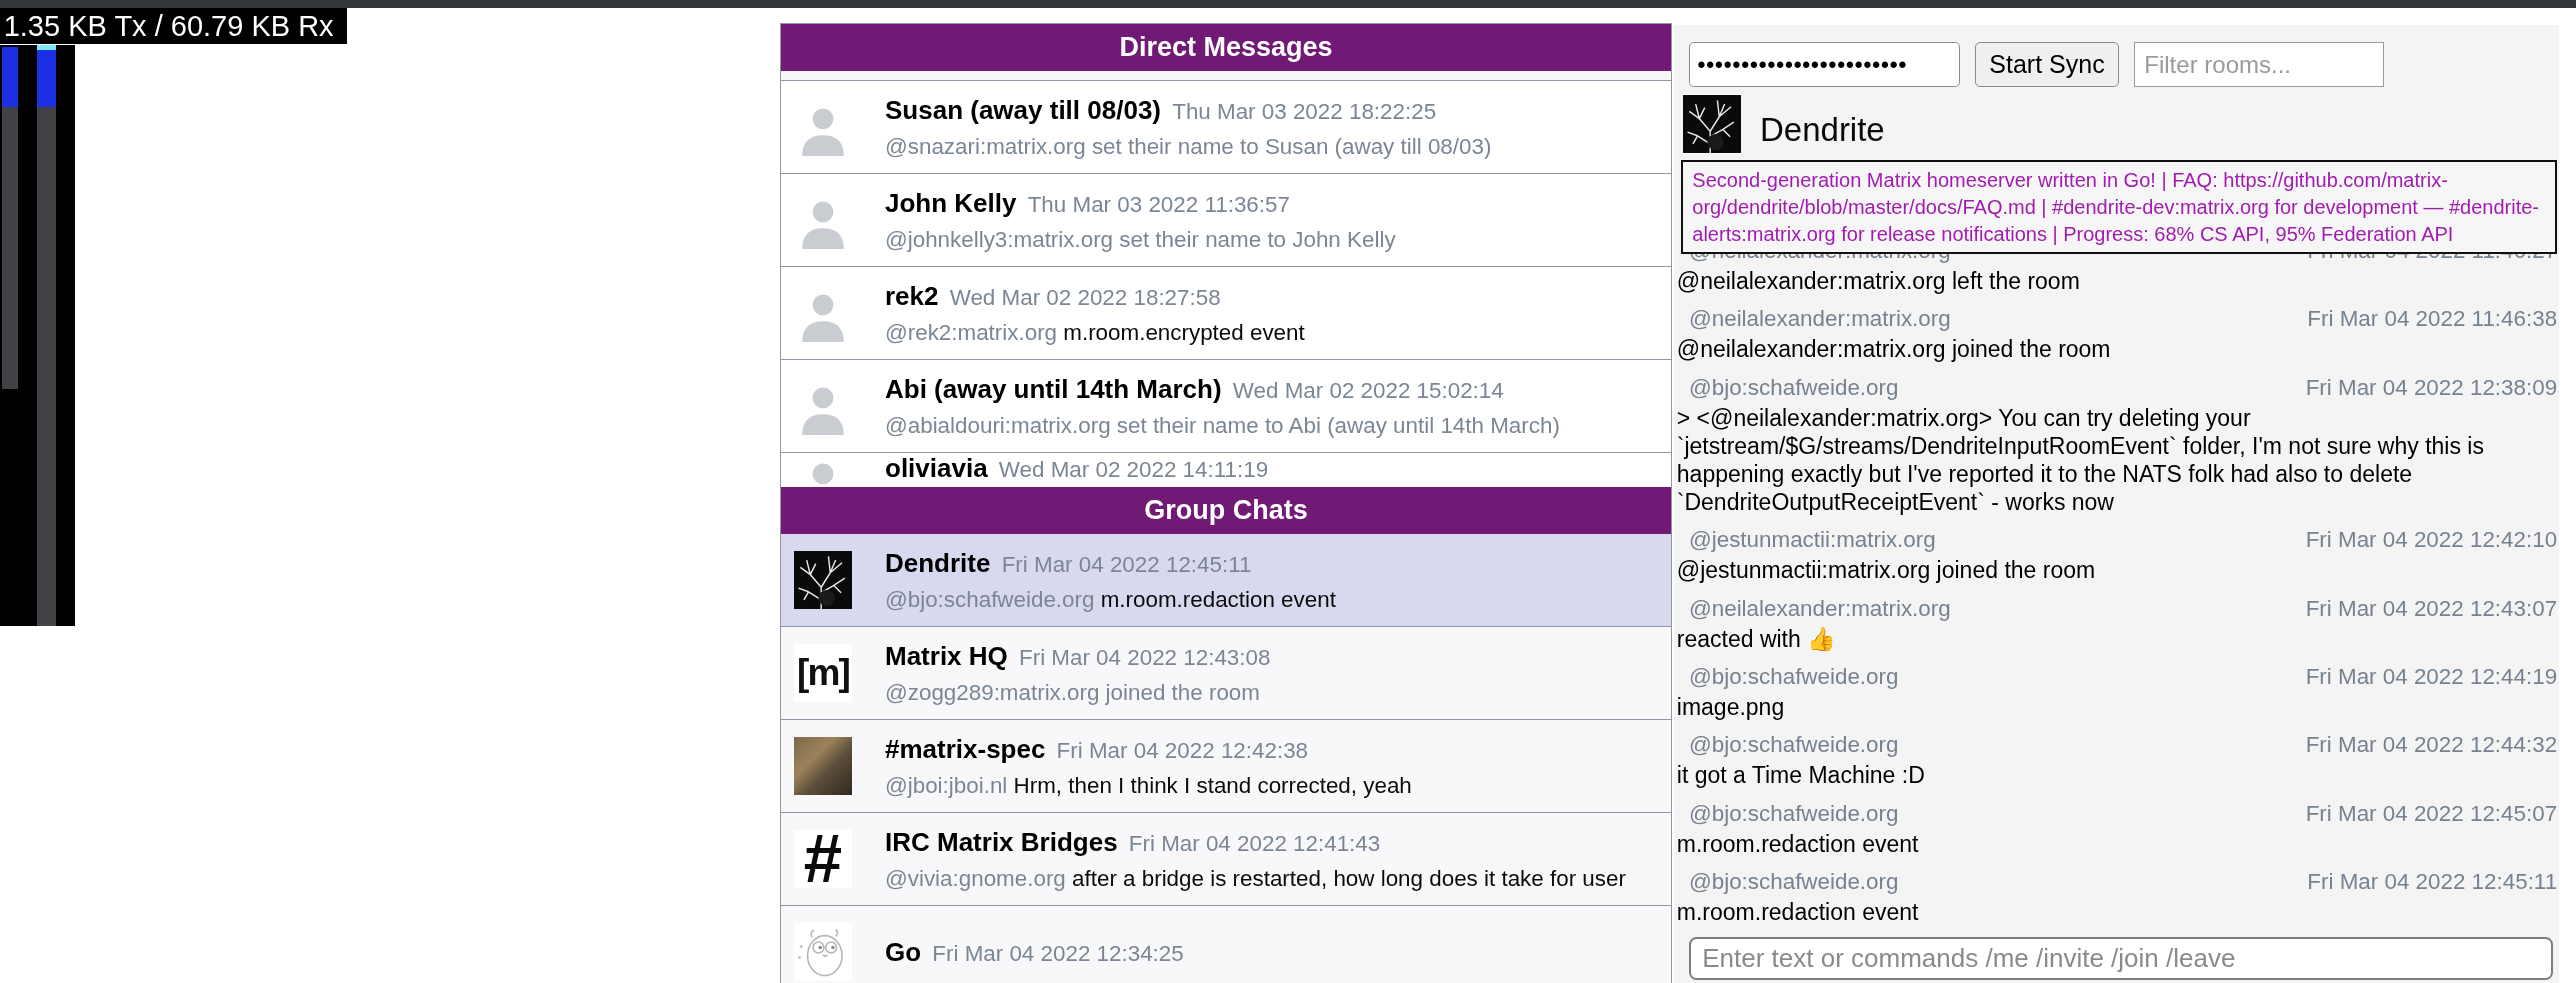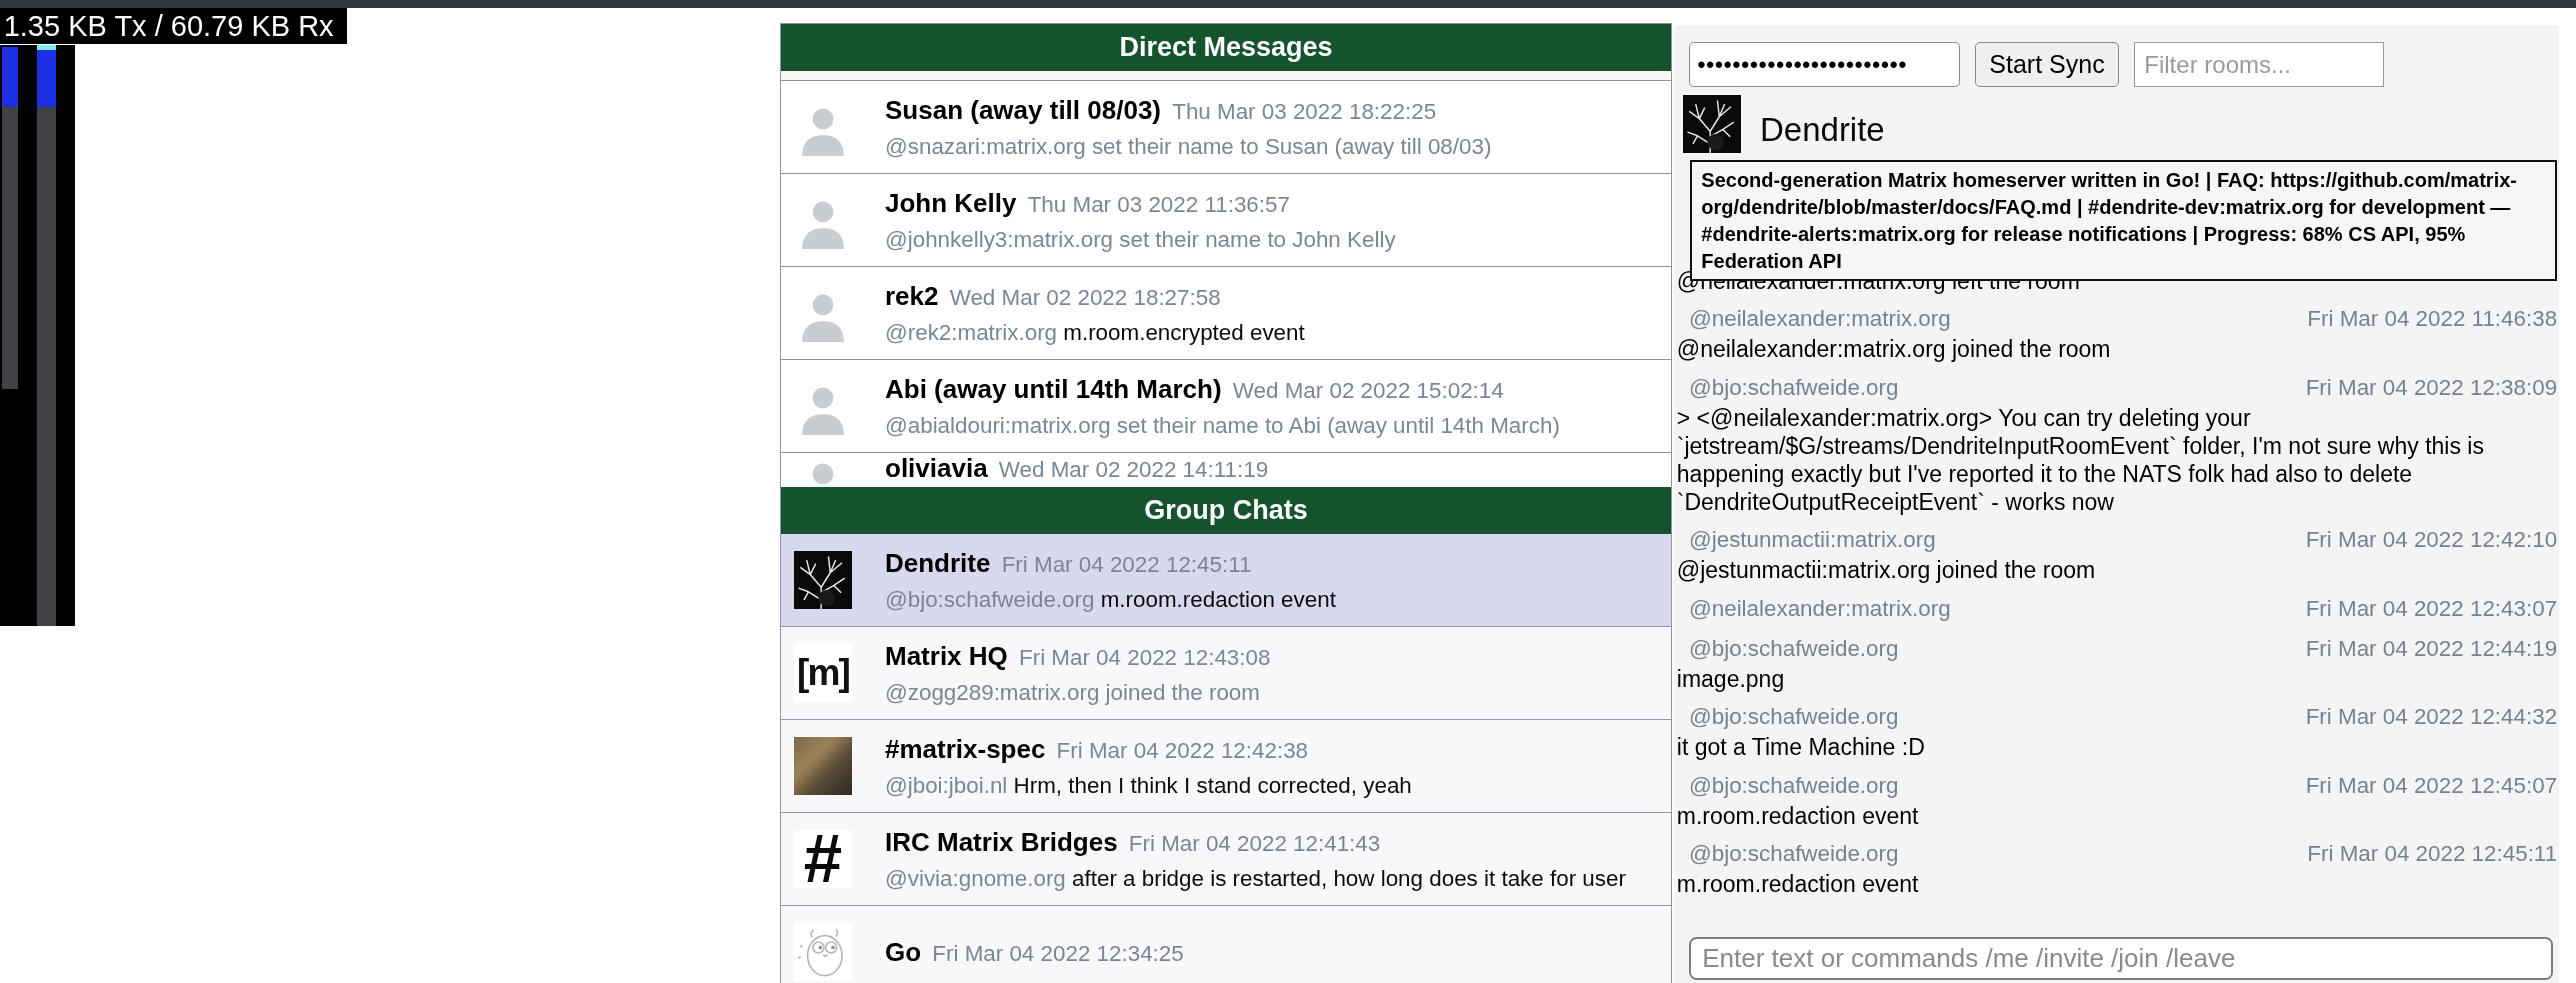--- a/index.html
+++ b/index.html
@@ -15,21 +15,21 @@
   #net-panel div { position:absolute; }
   .b1-blue { left:1.9px;  top:1.9px;  width:16px; height:60px;  background:#1c2fe3; }
   .b1-gray { left:1.9px;  top:62px; width:16px; height:282px; background:#414246; }
   .b2-cyan { left:37px; top:0;    width:18.7px; height:4.7px;   background:#7fe9f2; }
   .b2-blue { left:37px; top:4.7px;  width:18.7px; height:57px;  background:#1c2fe3; }
   .b2-gray { left:37px; top:62px; width:18.7px; height:519px; background:#414246; }
 
   
   #room-list { left:780px; top:23px; width:892px; height:960px; background:#fff;
                border:1.9px solid #8e98a4; border-bottom:none; overflow:hidden; }
-  .section-header { height:47px; background:#14532d; color:#fff; font-size:27px;
+  .section-header { height:47px; background:#701a75; color:#fff; font-size:27px;
                     font-weight:bold; display:flex; align-items:center; justify-content:center; }
   .sliver { height:10.3px; background:#f6f6f6; border-bottom:1.9px solid #8e98a4; }
   .room-row { height:93px; border-bottom:1.9px solid #8e98a4; display:flex;
               align-items:center; padding-left:13px; background:#fff; overflow:hidden;gap:16px; }
   .room-row.selected { background:#d8d8ee; }
   .room-row.tinted   { background:#f8f8fa; }
   .room-row.clipped  { height:34px; border-bottom:none; align-items:flex-start; }
   .avatar { width:58px; height:58px; flex:0 0 58px; margin-right:17px; overflow:hidden;
             background:#fff; display:flex; align-items:center; justify-content:center; }
   .avatar svg { width:58px; height:58px; display:block; }
@@ -51,23 +51,23 @@
   #password-input { width:271px; border:1.9px solid #8a8a8a; border-radius:4.7px; background:#fff;
                     font-size:22.4px; font-weight:bold; padding:0 7.5px; letter-spacing:0.9px; color:#000; }
   #start-sync-button { width:144px; background:#efefef; border:1.9px solid #8a8a8a;
                        border-radius:5px; font-size:25px; color:#000; }
   #filter-input { width:250px; border:1.9px solid #999; border-radius:0; background:#fff;
                   font-size:24px; padding:0 9.3px; color:#333; }
   #filter-input::placeholder { color:#9a9a9a; }
   #room-header { position:absolute; left:9.3px; top:69px; display:flex; align-items:flex-end; gap:18.7px; }
   #room-header .avatar { width:60px; height:60px; margin:0; }
   #room-title { font-size:33px; color:#0a0a0a; line-height:49px; }
-  #topic-box { position:absolute; left:16px; right:1.9px; top:135px; z-index:3;
+  #topic-box { position:absolute; left:7px; right:1.9px; top:135px; z-index:3;
                background:#f6f6f7; border:2.8px solid #101010; padding:4.7px 9.3px;
-               font-size:20px; line-height:27px; color:#000000;font-weight:bold; }
+               font-size:20px; line-height:27px; color:#a21caf; }
   #messages { position:absolute; left:0; right:1.9px; top:210px; z-index:1; }
   .msg { margin-bottom:8.4px; }
   .msg-head { display:flex; justify-content:space-between; padding-left:15px;
               font-size:22.4px; line-height:32px; color:#76828f; }
   .msg-body { font-size:23px; line-height:28px; color:#000000; padding-left:2.8px; }
   #composer { position:absolute; left:15px; right:5.6px; bottom:3.7px; height:43px;
               border:2.8px solid #7d7d7d; border-radius:7.5px; background:#fff;
               font-size:26px; padding:0 11.2px; font-family:"Liberation Sans", sans-serif; }
   #composer::placeholder { color:#8a8a8a; }
 </style>
@@ -278,20 +278,21 @@
           <span>@jestunmactii:matrix.org</span>
           <span>Fri Mar 04 2022 12:42:10</span>
         </div>
       <div class="msg-body">@jestunmactii:matrix.org joined the room</div>
     </div>
     <div class="msg">
       <div class="msg-head">
           <span>@neilalexander:matrix.org</span>
           <span>Fri Mar 04 2022 12:43:07</span>
         </div>
+      <div class="msg-body">reacted with 👍</div>
     </div>
     <div class="msg">
       <div class="msg-head">
           <span>@bjo:schafweide.org</span>
           <span>Fri Mar 04 2022 12:44:19</span>
         </div>
       <div class="msg-body">image.png</div>
     </div>
     <div class="msg">
       <div class="msg-head">

